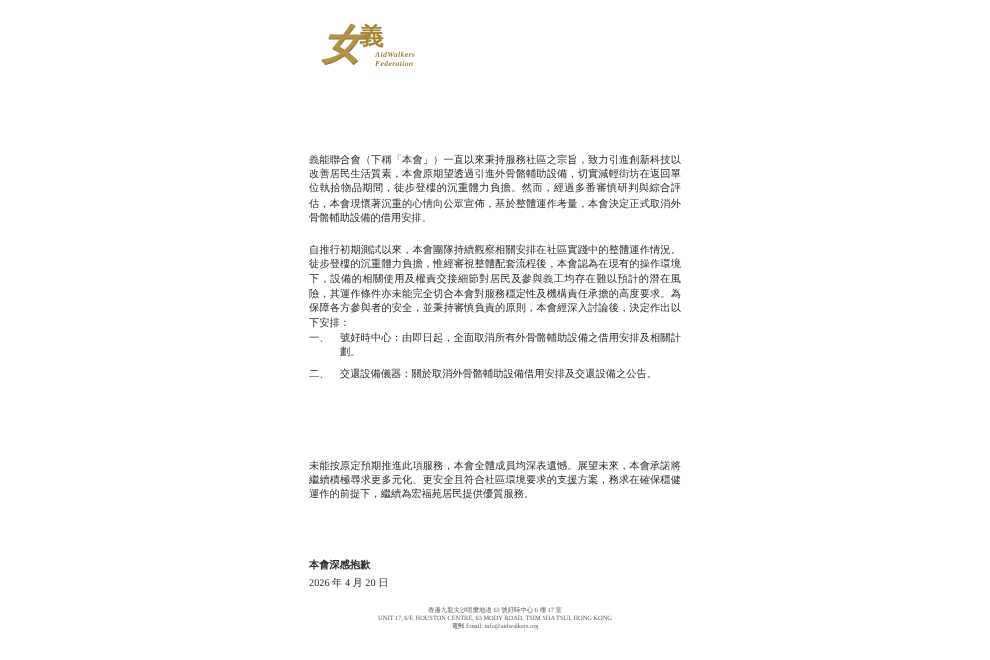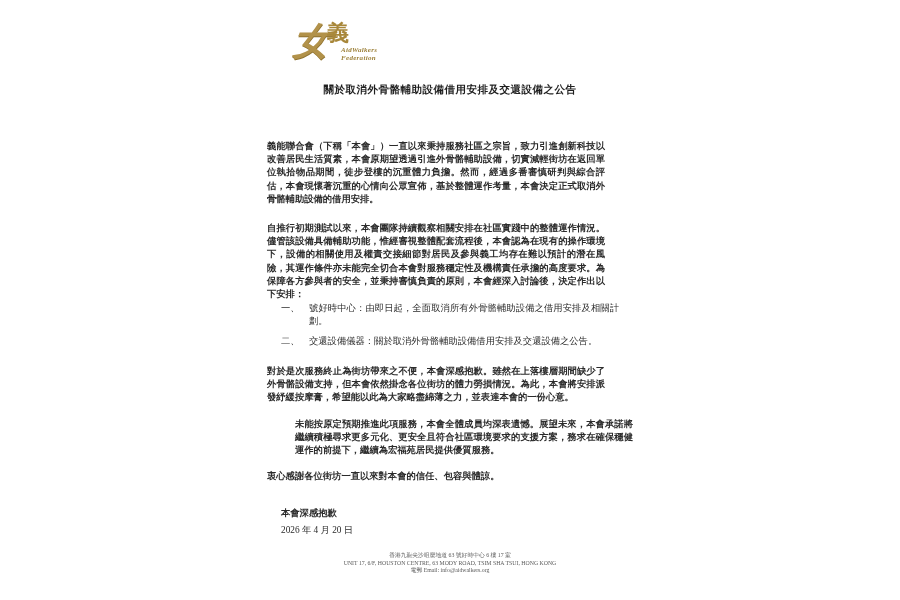--- a/index.html
+++ b/index.html
@@ -70,33 +70,32 @@
   .salutation {
     position: absolute;
     top: 114px;
     left: 281px;
     width: 338px;
     font-size: 9.3px;
     color: #2b2b2b;
   }
   .para {
     position: absolute;
-    left: 267px;
+    left: 281px;
     width: 338px;
     font-size: 9.3px;
     line-height: 13.2px;
     text-align: justify;
     text-justify: inter-ideograph;
     color: #2b2b2b;
-    font-weight: bold;
   }
   .p1 { top: 140px; }
   .p2 { top: 222px; }
   .p3 { top: 365px; }
-  .p4 { top: 418px; margin-left: 28px; }
+  .p4 { top: 418px; }
   .p5 { top: 470px; }
 
   .list { position: absolute; left: 281px; width: 338px; top: 302px; }
   .list-item {
     display: flex;
     font-size: 9.3px;
     line-height: 13.2px;
     color: #2b2b2b;
     margin-bottom: 7px;
     text-align: justify;
@@ -140,43 +139,40 @@
 
   <div class="logo">
     <span class="glyph-big">女</span>
     <span class="glyph-small">義</span>
     <div class="wordmark">
       <div>AidWalkers</div>
       <div>Federation</div>
     </div>
   </div>
 
-  <div class="doc-title">關於取消外骨骼輔助設備借用安排及交還設備之公告</div>
 
 
   <div class="para p1">義能聯合會（下稱「本會」）一直以來秉持服務社區之宗旨，致力引進創新科技以改善居民生活質素，本會原期望透過引進外骨骼輔助設備，切實減輕街坊在返回單位執拾物品期間，徒步登樓的沉重體力負擔。然而，經過多番審慎研判與綜合評估，本會現懷著沉重的心情向公眾宣佈，基於整體運作考量，本會決定正式取消外骨骼輔助設備的借用安排。</div>
 
-  <div class="para p2">自推行初期測試以來，本會團隊持續觀察相關安排在社區實踐中的整體運作情況。儘管該設備具備輔助功能，惟經審視整體配套流程後，本會認為在現有的操作環境下，設備的相關使用及權責交接細節對居民及參與義工均存在難以預計的潛在風險，其運作條件亦未能完全切合本會對服務穩定性及機構責任承擔的高度要求。為保障各方參與者的安全，並秉持審慎負責的原則，本會經深入討論後，決定作出以下安排：</div>
+  <div class="para p2">自推行初期測試以來，本會團隊持續觀察相關安排在社區實踐中的整體運作情況。徒步登樓的沉重體力負擔，惟經審視整體配套流程後，本會認為在現有的操作環境下，設備的相關使用及權責交接細節對居民及參與義工均存在難以預計的潛在風險，其運作條件亦未能完全切合本會對服務穩定性及機構責任承擔的高度要求。為保障各方參與者的安全，並秉持審慎負責的原則，本會經深入討論後，決定作出以下安排：</div>
 
   <div class="list">
     <div class="list-item">
       <span class="marker">一、</span>
       <span class="item-text">號好時中心：由即日起，全面取消所有外骨骼輔助設備之借用安排及相關計劃。</span>
     </div>
     <div class="list-item">
       <span class="marker">二、</span>
       <span class="item-text">交還設備儀器：關於取消外骨骼輔助設備借用安排及交還設備之公告。</span>
     </div>
   </div>
 
-  <div class="para p3">對於是次服務終止為街坊帶來之不便，本會深感抱歉。雖然在上落樓層期間缺少了外骨骼設備支持，但本會依然掛念各位街坊的體力勞損情況。為此，本會將安排派發紓緩按摩膏，希望能以此為大家略盡綿薄之力，並表達本會的一份心意。</div>
 
   <div class="para p4">未能按原定預期推進此項服務，本會全體成員均深表遺憾。展望未來，本會承諾將繼續積極尋求更多元化、更安全且符合社區環境要求的支援方案，務求在確保穩健運作的前提下，繼續為宏福苑居民提供優質服務。</div>
 
-  <div class="para p5">衷心感謝各位街坊一直以來對本會的信任、包容與體諒。</div>
 
   <div class="signature">本會深感抱歉</div>
 
   <div class="doc-date">2026 年 4 月 20 日</div>
 
   <div class="footer">
     <div class="line">香港九龍尖沙咀麼地道 63 號好時中心 6 樓 17 室</div>
     <div class="line">UNIT 17, 6/F, HOUSTON CENTRE, 63 MODY ROAD, TSIM SHA TSUI, HONG KONG</div>
     <div class="line">電郵 Email: info@aidwalkers.org</div>
   </div>

